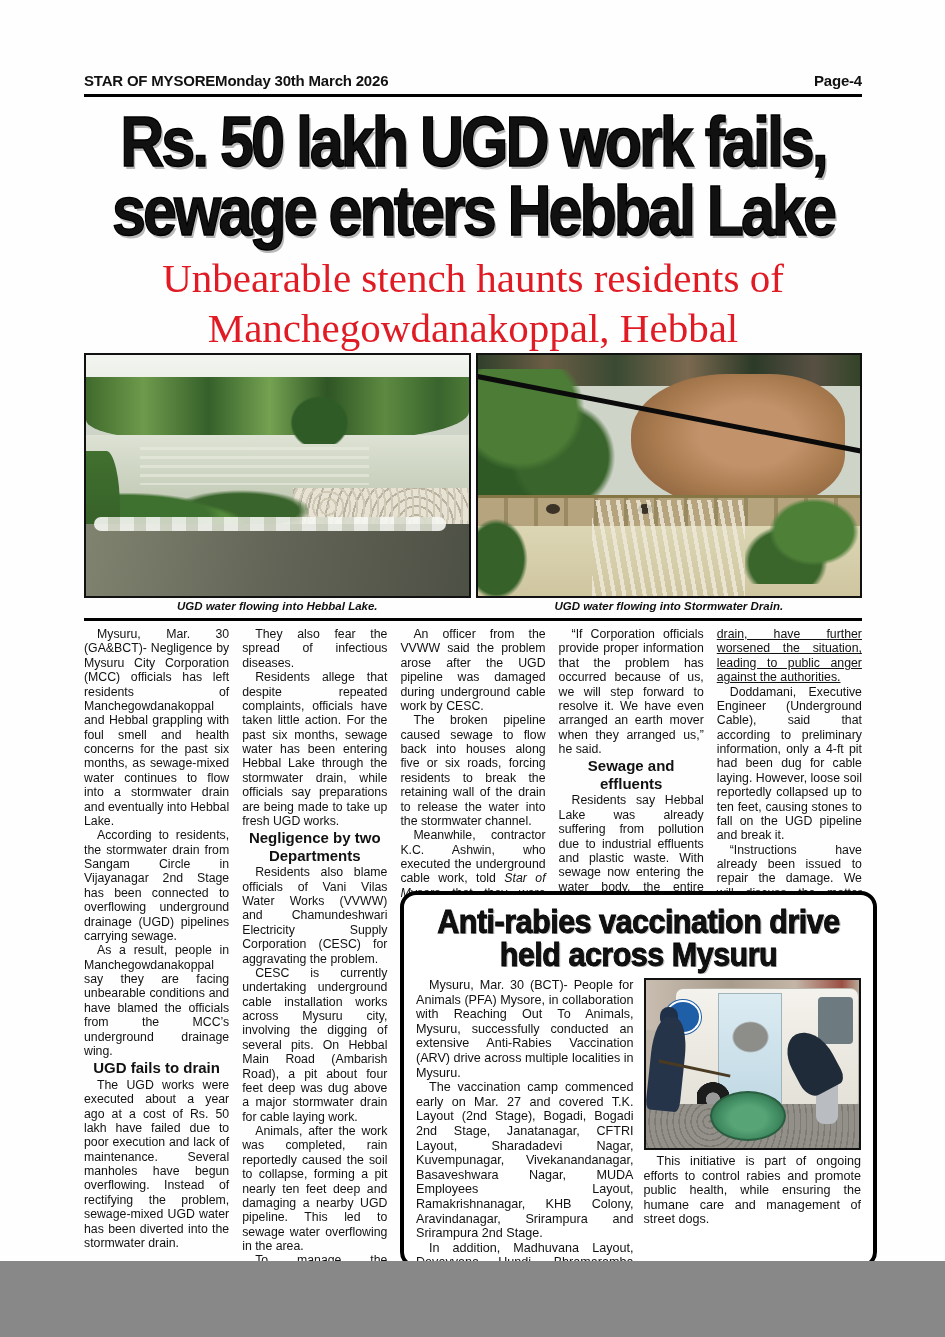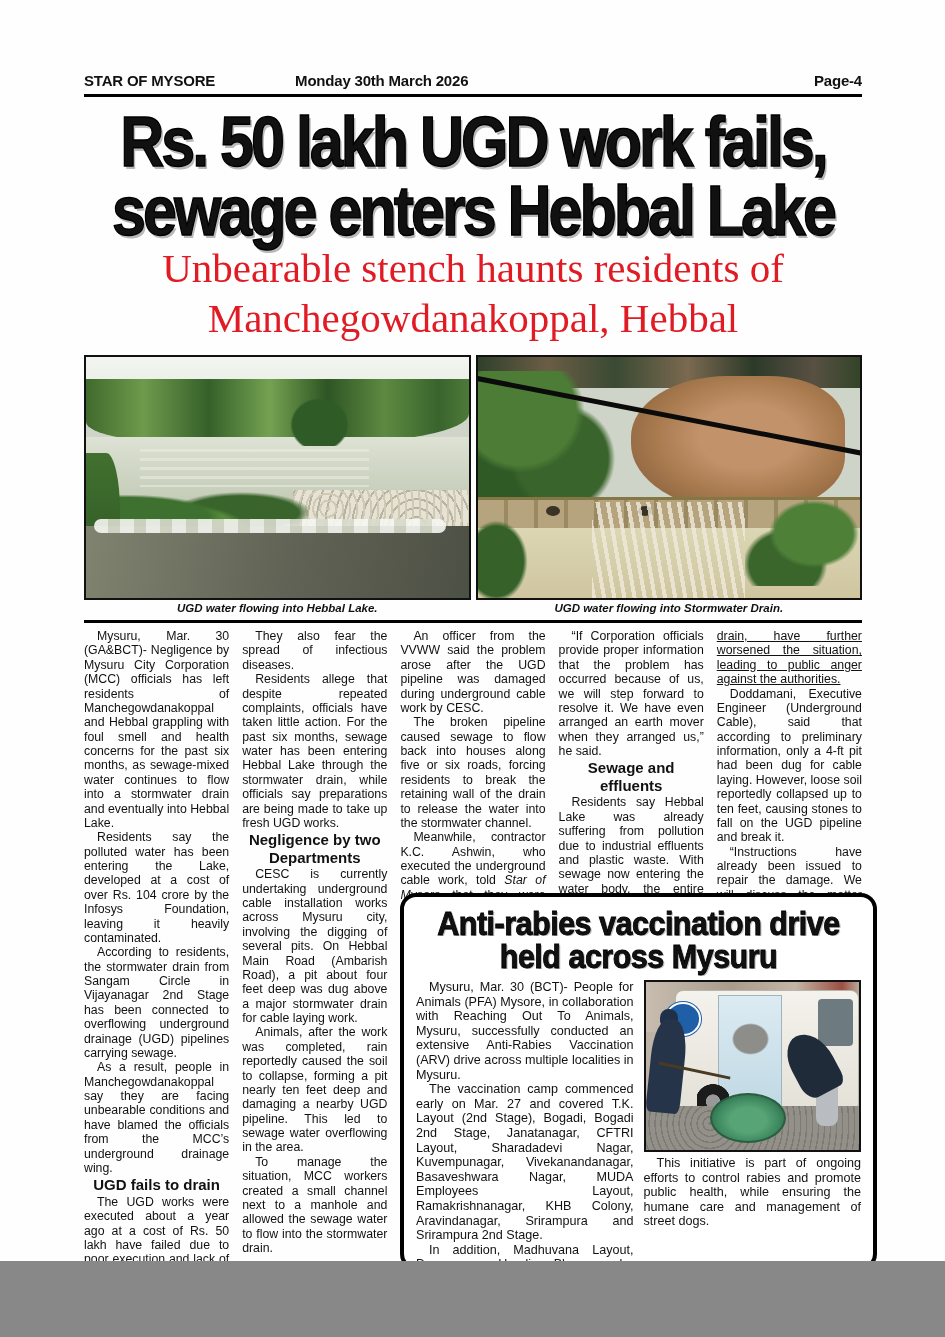--- a/index.html
+++ b/index.html
@@ -5,37 +5,37 @@
   * { margin:0; padding:0; box-sizing:border-box; }
   html,body { background:#888; }
   .page {
     width:945px; height:1261px; margin:0 auto; background:#fefefe;
     position:relative; overflow:hidden;
     font-family:"Liberation Sans", sans-serif; color:#111;
     padding:72px 83px 0 84px;
   }
   
   .hdr { display:flex; align-items:baseline; font-weight:bold; font-size:15px; letter-spacing:-0.2px; }
-  .hdr .date { margin-left:80px; }
+  .hdr .date { }
   .hdr .pageno { margin-left:auto; }
   .rule { border-top:3px solid #000; margin-top:5px; }
   
   .headline { text-align:center; margin-top:8px; }
   .headline .hl-line {
     font-weight:bold; font-size:61px; line-height:64px; letter-spacing:-3px;
     transform:scaleY(1.16); transform-origin:center top; white-space:nowrap;
     -webkit-text-stroke:1.2px #000; text-shadow:2px 2px 0 #b9b9b9;
     height:69px;
   }
   .subheadline {
     text-align:center; font-family:"Liberation Serif", serif;
-    font-size:41px; line-height:50px; font-weight:normal;
-  }
-  
-  .photo-row { display:flex; gap:5px; margin-top:12px; }
+    font-size:41px; line-height:50px; margin-top:10px; font-weight:normal;
+  }
+  
+  .photo-row { display:flex; gap:5px; }
   .photo-fig { width:50%; }
   .photo { position:relative; height:245px; border:2px solid #111; overflow:hidden; background:#cfd4c8; }
   .photo div { position:absolute; }
   .caption { text-align:center; font-size:11.5px; font-weight:bold; font-style:italic; padding:2px 0 1px; }
   
   .lp-sky { top:0; left:0; right:0; height:20%; background:linear-gradient(#f3f5f0,#e6ebe1); }
   .lp-trees { top:9%; left:0; right:0; height:27%;
     background:linear-gradient(90deg,#3f6a2c,#6e9a4c 15%,#35602a 32%,#74a251 48%,#2e5524 63%,#5d8a41 78%,#39642d 92%,#4e7a38);
     border-radius:0 0 40% 30%/0 0 30px 22px; }
   .lp-island { top:15%; left:52%; width:18%; height:22%; background:radial-gradient(ellipse at 50% 60%, #2f5b26 0 55%, transparent 60%); }
@@ -179,30 +179,30 @@
       </div>
       <figcaption class="caption">UGD water flowing into Stormwater Drain.</figcaption>
     </figure>
   </div>
   <div class="rule"></div>
 
   <main class="article">
     <div class="cols" id="columns">
         <div class="col">
           <p class="para"><span>Mysuru, Mar. 30 (GA&amp;BCT)- Negligence by Mysuru City Corporation (MCC) officials has left residents of Manchegowdanakoppal and Hebbal grappling with foul smell and health concerns for the past six months, as sewage-mixed water continues to flow into a stormwater drain and eventually into Hebbal Lake.</span></p>
-          <p class="para"><span>Residents say the polluted water has been entering the Lake, developed at a cost of over Rs. 104 crore by the Infosys Foundation, leaving it heavily contaminated.</span></p>
           <p class="para"><span>According to residents, the stormwater drain from Sangam Circle in Vijayanagar 2nd Stage has been connected to overflowing underground drainage (UGD) pipelines carrying sewage.</span></p>
           <p class="para"><span>As a result, people in Manchegowdanakoppal say they are facing unbearable conditions and have blamed the officials from the MCC’s underground drainage wing.</span></p>
           <h3 class="subhead">UGD fails to drain</h3>
           <p class="para"><span>The UGD works were executed about a year ago at a cost of Rs. 50 lakh have failed due to poor execution and lack of maintenance. Several manholes have begun overflowing. Instead of rectifying the problem, sewage-mixed UGD water has been diverted into the stormwater drain.</span></p>
         </div>
         <div class="col">
           <p class="para"><span>They also fear the spread of infectious diseases.</span></p>
           <p class="para"><span>Residents allege that despite repeated complaints, officials have taken little action. For the past six months, sewage water has been entering Hebbal Lake through the stormwater drain, while officials say preparations are being made to take up fresh UGD works.</span></p>
           <h3 class="subhead">Negligence by two Departments</h3>
+          <p class="para"><span>Residents also blame officials of Vani Vilas Water Works (VVWW) and Chamundeshwari Electricity Supply Corporation (CESC) for aggravating the problem.</span></p>
           <p class="para"><span>CESC is currently undertaking underground cable installation works across Mysuru city, involving the digging of several pits. On Hebbal Main Road (Ambarish Road), a pit about four feet deep was dug above a major stormwater drain for cable laying work.</span></p>
           <p class="para"><span>Animals, after the work was completed, rain reportedly caused the soil to collapse, forming a pit nearly ten feet deep and damaging a nearby UGD pipeline. This led to sewage water overflowing in the area.</span></p>
           <p class="para"><span>To manage the situation, MCC workers created a small channel next to a manhole and allowed the sewage water to flow into the stormwater drain.</span></p>
         </div>
         <div class="col">
           <p class="para"><span>An officer from the VVWW said the problem arose after the UGD pipeline was damaged during underground cable work by CESC.</span></p>
           <p class="para"><span>The broken pipeline caused sewage to flow back into houses along five or six roads, forcing residents to break the retaining wall of the drain to release the water into the stormwater channel.</span></p>
           <p class="para"><span>Meanwhile, contractor K.C. Ashwin, who executed the underground cable work, told </span><i>Star of Mysore</i><span> that they were willing to rectify the issue if it was proved to have arisen due to their work.</span></p>
         </div>
         <div class="col">

